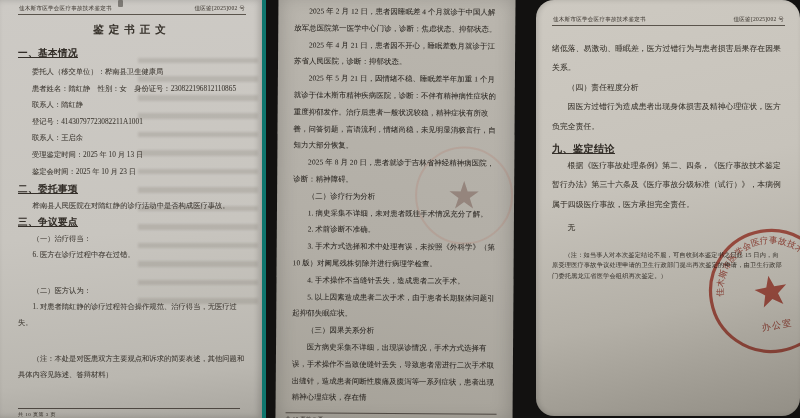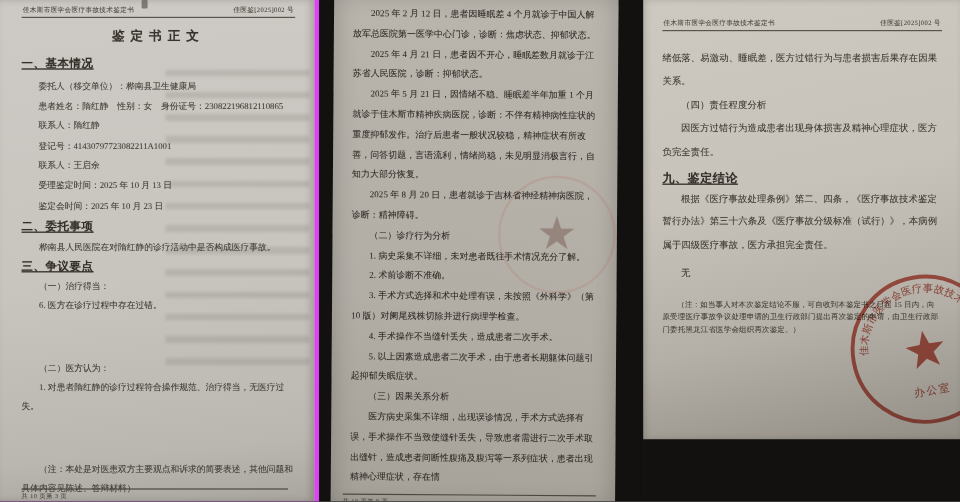--- a/index.html
+++ b/index.html
@@ -2,43 +2,44 @@
 <html><head>
 <meta charset="utf-8">
 <style>
   html,body{margin:0;padding:0;}
   body{
     width:800px;height:418px;overflow:hidden;position:relative;
     background:#141210;
     font-family:"Liberation Serif","DejaVu Serif",serif;
   }
   .photo{position:absolute;top:0;height:418px;overflow:hidden;}
-  #photo1{left:0;width:266px;background:#d946ef;}
+  #photo1{left:0;width:266px;background:#0f766e;}
   #photo2{left:266px;width:268px;background:#121110;}
   #photo3{left:534px;width:266px;background:#121110;}
 
   .page{position:absolute;text-shadow:0 0 0.6px rgba(40,35,30,.25);}
   #photo1 .page{
     left:0;top:0;width:262px;height:418px;
     background:linear-gradient(175deg,#cdcac5 0%,#c8c5bf 55%,#bab7b0 88%,#a9a69f 100%);
     color:#423d36;
     box-shadow:inset -3px 0 6px rgba(0,0,0,.18);
   }
   #photo2 .page{
     left:11px;top:-6px;width:237px;height:430px;
     background:linear-gradient(188deg,#bab6ae 0%,#b2aea6 60%,#a5a198 100%);
     color:#2e2a25;
     transform:rotate(0.4deg);
     box-shadow:inset 0 0 20px rgba(0,0,0,.22);
   }
   #photo3 .page{
-    left:2px;top:0;width:264px;height:366px;
+    left:2px;top:0;width:264px;height:416px;
     background:linear-gradient(168deg,#cdc9c1 0%,#c7c3bb 42%,#b4b0a7 72%,#928e85 100%);
     color:#3d3830;
     box-shadow:inset 2px 0 5px rgba(0,0,0,.15);
+    border-radius:18px;
   }
 
   .inner{position:relative;height:100%;}
   #photo1 .inner{padding:5px 16px 0 18px;}
   #photo2 .inner{padding:10px 14px 0 16px;}
   #photo3 .inner{padding:16px 15px 0 16px;}
 
   .hdr{
     display:flex;justify-content:space-between;align-items:flex-end;
     font-size:5.5px;letter-spacing:.3px;color:#4c463f;
@@ -55,21 +56,21 @@
   .h1{
     font-family:"Liberation Sans","DejaVu Sans",sans-serif;
     font-weight:bold;font-size:9.5px;color:#332e28;letter-spacing:.5px;text-decoration:underline;
   }
   .h1.s1{margin-top:10px;}
   .h1.s2{margin-top:3px;}
   .h1.s3{margin-top:2px;}
   .fields{margin:4px 0 0 14px;font-size:7.3px;line-height:16.6px;}
   .p1body{font-size:7.3px;line-height:16px;}
   .p1body.first{margin-top:2px;}
-  .gap-lg{margin-top:36px;}
+  .gap-lg{margin-top:20px;}
   .footer{
     position:absolute;left:18px;right:22px;bottom:6px;
     border-top:1.2px solid #4d4741;padding-top:2px;
     font-size:5px;letter-spacing:.5px;color:#46413a;
   }
   #photo2 .footer{left:10px;right:16px;bottom:12px;}
   .bleed{
     position:absolute;right:4px;top:58px;width:120px;height:255px;
     background:repeating-linear-gradient(180deg,
       rgba(112,106,97,.20) 0 5.5px, rgba(200,197,191,0) 5.5px 18.5px);

